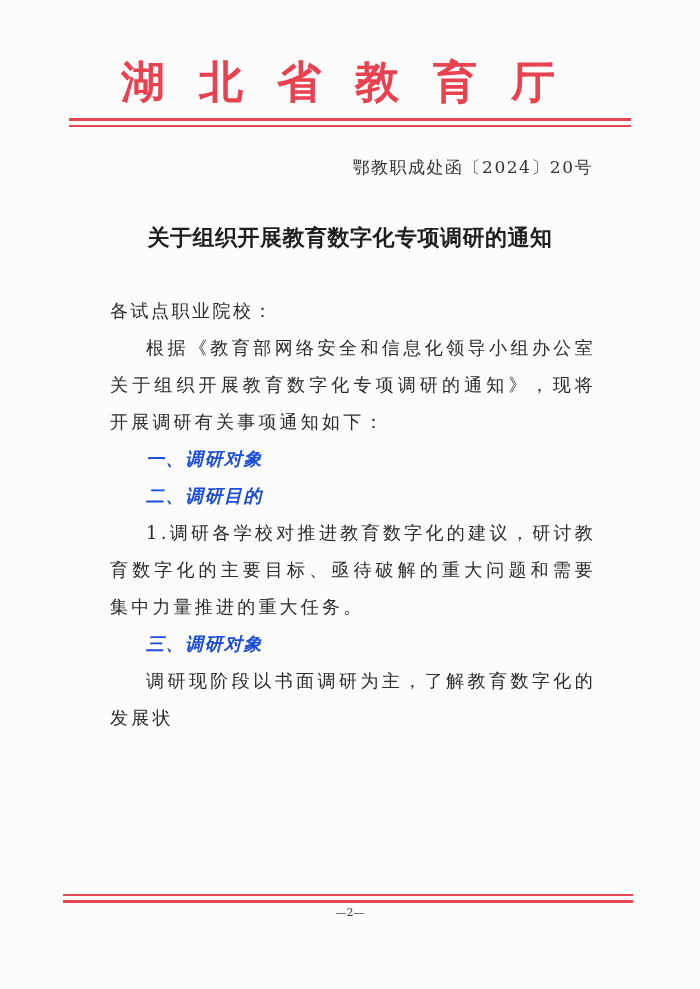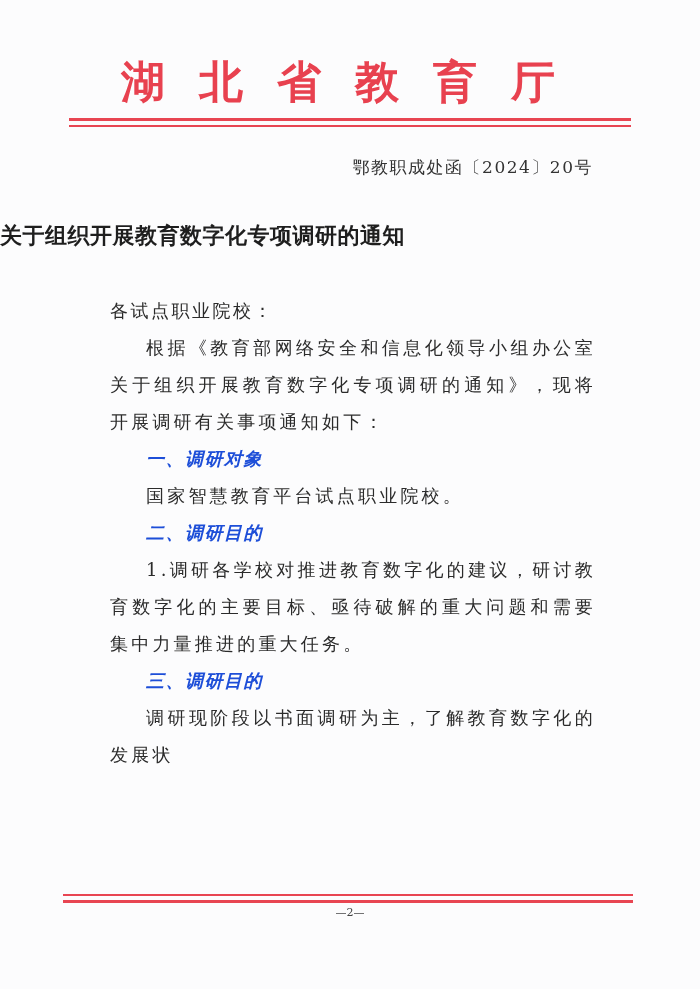--- a/index.html
+++ b/index.html
@@ -44,22 +44,22 @@
       font-size: 17px;
       color: #333;
       letter-spacing: 1.5px;
       line-height: 24px;
     }
     .title {
       position: absolute;
       left: 0;
       width: 700px;
       top: 222px;
-      text-align: left;
-      font-family: Liberation Mono, monospace;
+      text-align: center;
+      font-family: Liberation Sans, sans-serif;
       font-size: 22px;
       font-weight: bold;
       color: #1e1e1e;
       line-height: 32px;
       letter-spacing: 0.5px;
     }
     .body-text {
       position: absolute;
       left: 110px;
       width: 486px;
@@ -106,26 +106,25 @@
 
 <div class="docno">鄂教职成处函〔2024〕20号</div>
 
 <div class="title">关于组织开展教育数字化专项调研的通知</div>
 
 <div class="body-text">
   <p style="letter-spacing:2.5px;">各试点职业院校：</p>
   <p class="indent">根据《教育部网络安全和信息化领导小组办公室关于组织开展教育数字化专项调研的通知》，现将开展调研有关事项通知如下：</p>
 
   <p class="heading">一、调研对象</p>
-  <p class="indent">国家智慧教育平台试点职业院校。</p>
 
   <p class="heading">二、调研目的</p>
   <p class="indent">1.调研各学校对推进教育数字化的建议，研讨教育数字化的主要目标、亟待破解的重大问题和需要集中力量推进的重大任务。</p>
 
-  <p class="heading">三、调研目的</p>
+  <p class="heading">三、调研对象</p>
   <p class="indent">调研现阶段以书面调研为主，了解教育数字化的发展状</p>
 </div>
 
 <div>
   <div class="rule thin" style="left:63px; top:894px; width:570px;"></div>
   <div class="rule thick" style="left:63px; top:900px; width:570px;"></div>
   <div class="pagenum">—2—</div>
 </div>
 
 </body></html>

